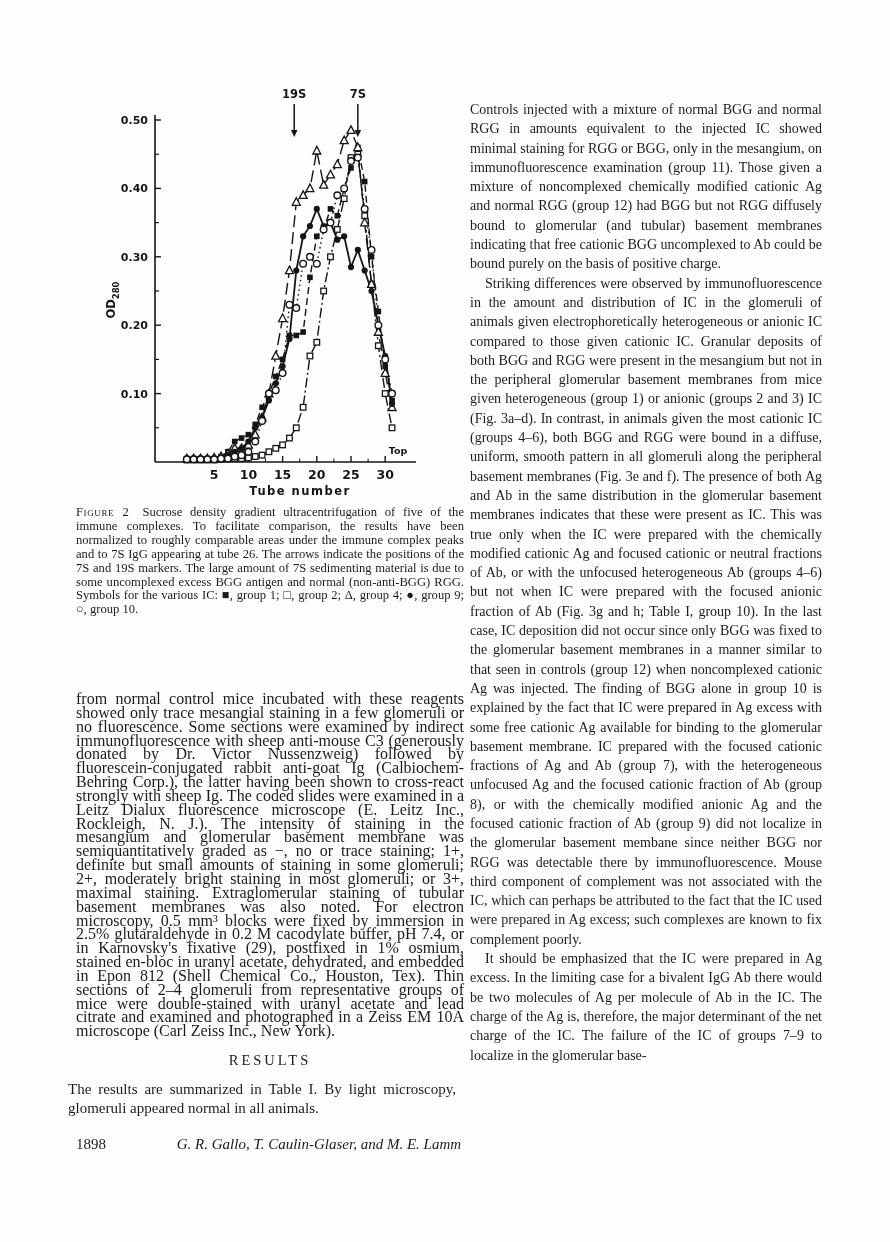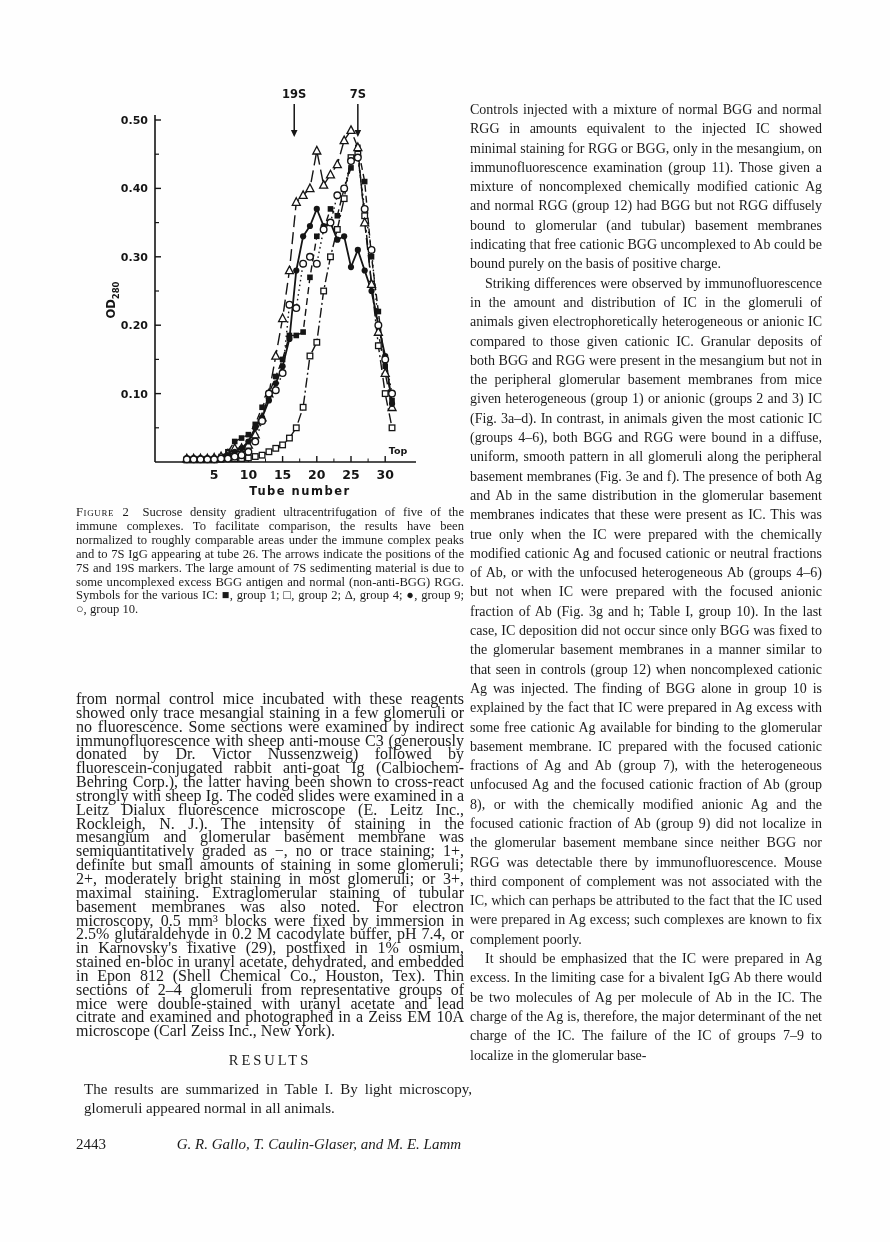--- a/index.html
+++ b/index.html
@@ -16,21 +16,21 @@
   .figlabel { font-variant:small-caps; letter-spacing:.6px; margin-right:13px; }
   .left-body {
     position:absolute; left:76px; top:692px; width:388px;
     font-size:16px; line-height:13.85px; text-align:justify;
   }
   .results-heading {
     position:absolute; left:76px; top:1030px; width:388px;
     text-align:center; font-size:14.5px; letter-spacing:3px;margin-top:22px;
   }
   .results-para {
-    position:absolute; left:84px; top:1080px; width:388px;
+    position:absolute; left:68px; top:1080px; width:388px;
     font-size:15px; line-height:19px; text-align:justify;
   }
   .right-col {
     position:absolute; left:470px; top:100px; width:352px;
     font-size:14px; line-height:19.3px; text-align:justify;
   }
   .right-col p { margin:0; }
   .right-col p + p { text-indent:15px;font-family:Liberation Serif, serif; }
   .footer { position:absolute; left:76px; top:1136px; width:740px; font-size:15px; }
   .footer .pagenum { display:inline-block; min-width:62px; }
@@ -260,17 +260,17 @@
 
   <div class="results-para">The results are summarized in Table I. By light microscopy, glomeruli appeared normal in all animals.</div>
 
   <div class="right-col">
     <p>Controls injected with a mixture of normal BGG and normal RGG in amounts equivalent to the injected IC showed minimal staining for RGG or BGG, only in the mesangium, on immunofluorescence examination (group 11). Those given a mixture of noncomplexed chemically modified cationic Ag and normal RGG (group 12) had BGG but not RGG diffusely bound to glomerular (and tubular) basement membranes indicating that free cationic BGG uncomplexed to Ab could be bound purely on the basis of positive charge.</p>
     <p>Striking differences were observed by immunofluorescence in the amount and distribution of IC in the glomeruli of animals given electrophoretically heterogeneous or anionic IC compared to those given cationic IC. Granular deposits of both BGG and RGG were present in the mesangium but not in the peripheral glomerular basement membranes from mice given heterogeneous (group 1) or anionic (groups 2 and 3) IC (Fig. 3a–d). In contrast, in animals given the most cationic IC (groups 4–6), both BGG and RGG were bound in a diffuse, uniform, smooth pattern in all glomeruli along the peripheral basement membranes (Fig. 3e and f). The presence of both Ag and Ab in the same distribution in the glomerular basement membranes indicates that these were present as IC. This was true only when the IC were prepared with the chemically modified cationic Ag and focused cationic or neutral fractions of Ab, or with the unfocused heterogeneous Ab (groups 4–6) but not when IC were prepared with the focused anionic fraction of Ab (Fig. 3g and h; Table I, group 10). In the last case, IC deposition did not occur since only BGG was fixed to the glomerular basement membranes in a manner similar to that seen in controls (group 12) when noncomplexed cationic Ag was injected. The finding of BGG alone in group 10 is explained by the fact that IC were prepared in Ag excess with some free cationic Ag available for binding to the glomerular basement membrane. IC prepared with the focused cationic fractions of Ag and Ab (group 7), with the heterogeneous unfocused Ag and the focused cationic fraction of Ab (group 8), or with the chemically modified anionic Ag and the focused cationic fraction of Ab (group 9) did not localize in the glomerular basement membane since neither BGG nor RGG was detectable there by immunofluorescence. Mouse third component of complement was not associated with the IC, which can perhaps be attributed to the fact that the IC used were prepared in Ag excess; such complexes are known to fix complement poorly.</p>
     <p>It should be emphasized that the IC were prepared in Ag excess. In the limiting case for a bivalent IgG Ab there would be two molecules of Ag per molecule of Ab in the IC. The charge of the Ag is, therefore, the major determinant of the net charge of the IC. The failure of the IC of groups 7–9 to localize in the glomerular base-</p>
   </div>
 
   <div class="footer">
-    <span class="pagenum">2443</span>
+    <span class="pagenum">1898</span>
     <span class="authors">G. R. Gallo, T. Caulin-Glaser, and M. E. Lamm</span>
   </div>
 
 </div>
 
 </body></html>

